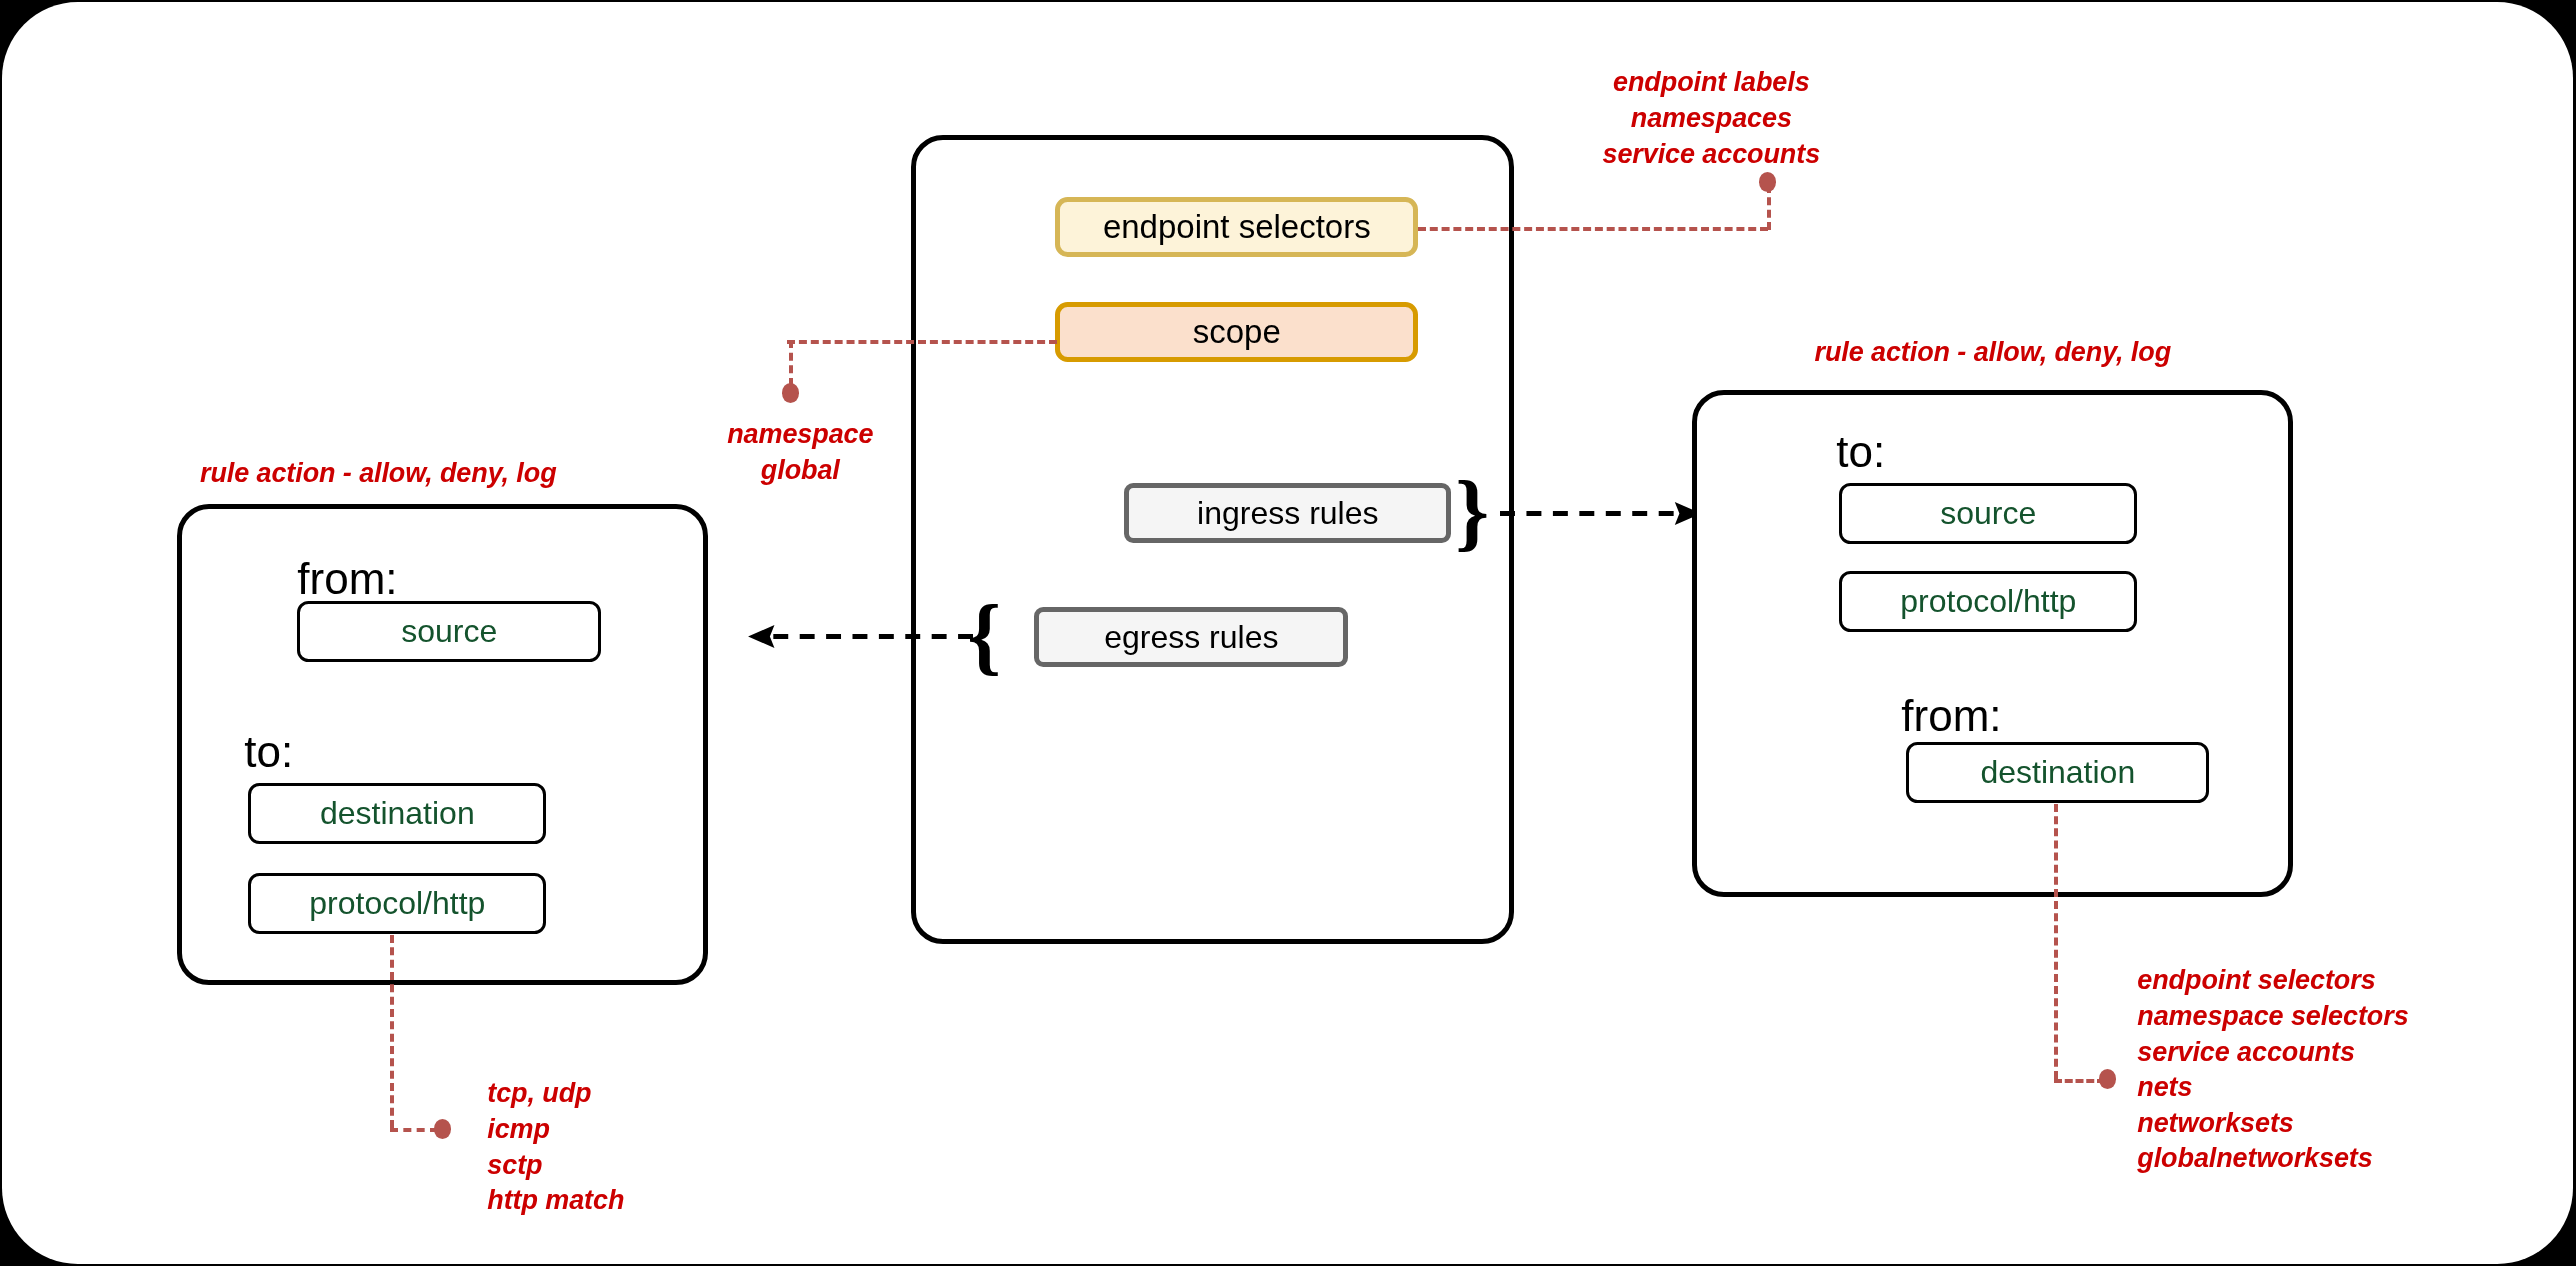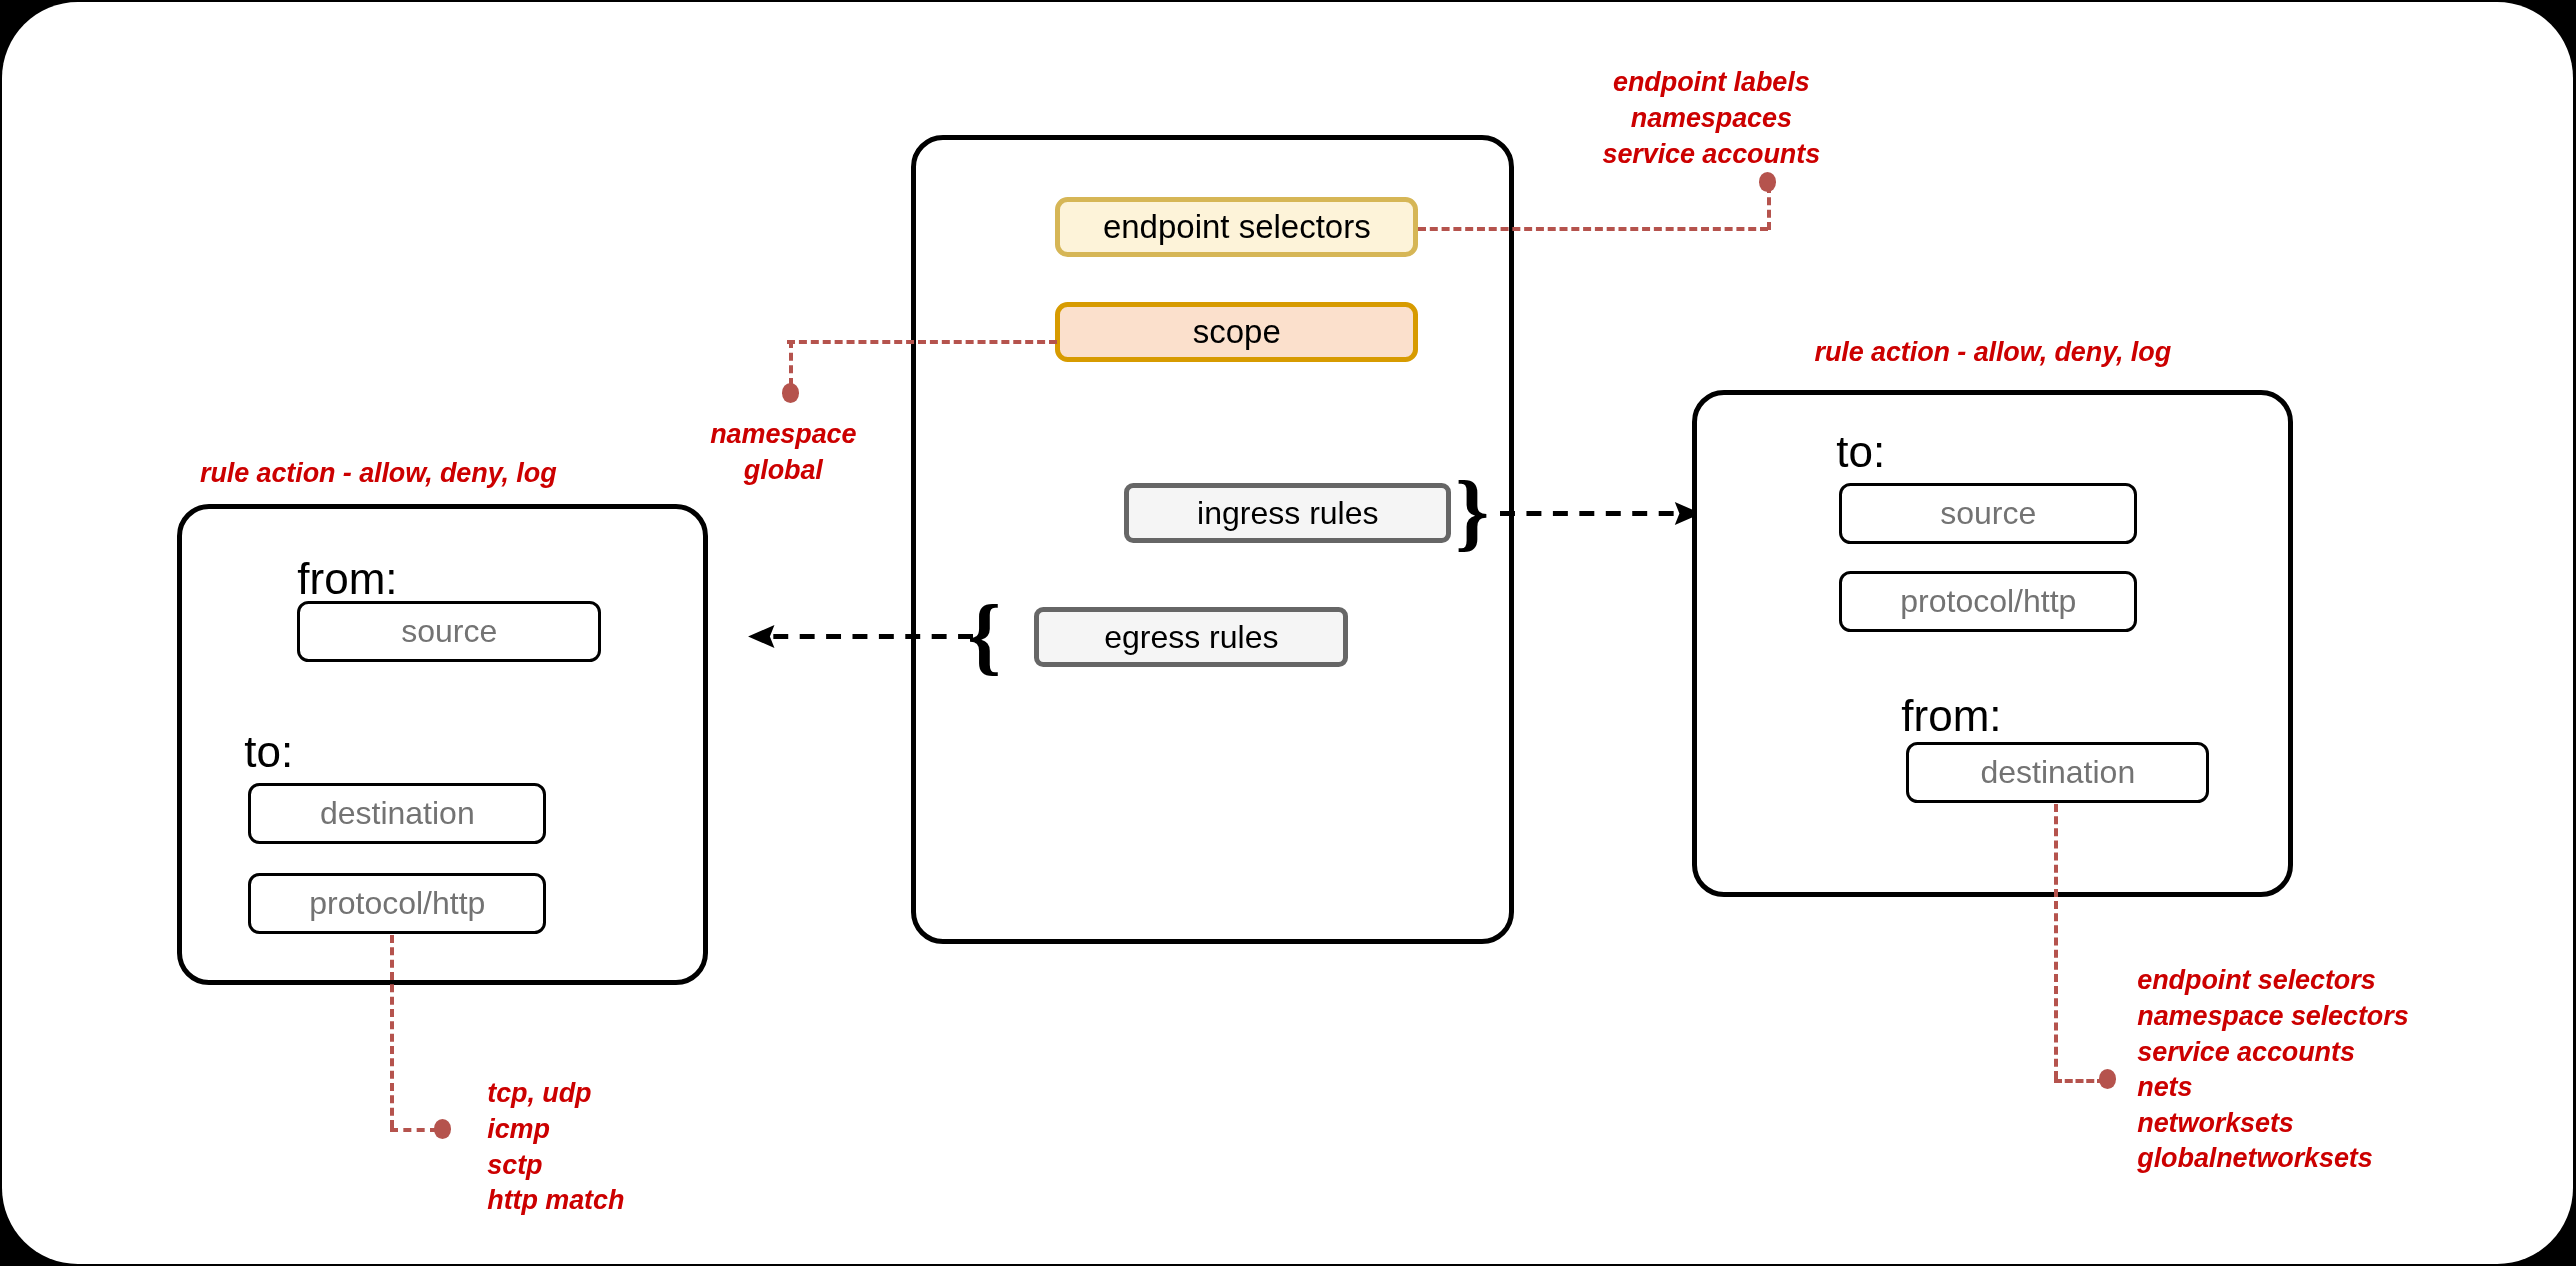--- a/index.html
+++ b/index.html
@@ -41,21 +41,21 @@
     border: 5.2px solid #000000;
     border-radius: 32px;
     background: #ffffff;
   }
 
   
   .pill {
     border: 3.4px solid #000000;
     border-radius: 11.5px;
     background: #ffffff;
-    color: #737373;
+    color: #14532d;
     font-size: 32px;
   }
 
   
   .box-yellow {
     border: 5.2px solid #d6b656;
     border-radius: 12.6px;
     background: #fdf3d9;
     color: #000000;
     font-size: 33px;
@@ -231,18 +231,18 @@
     <div class="dot" style="left:1757px; top:170px;"></div>
 
     <div class="annot center" style="left:1534px; top:63px; width:350px;">endpoint labels
 namespaces
 service accounts</div>
 
     <div class="dash-h" style="left:785px; top:338px; width:270px;"></div>
     <div class="dash-v" style="left:787px; top:338px; height:46px;"></div>
     <div class="dot" style="left:780px; top:381px;"></div>
 
-    <div class="annot center" style="left:649px; top:415px; width:264px;">namespace
+    <div class="annot center" style="left:666px; top:415px; width:264px;">namespace
 global</div>
 
   </div>
 </div>
 
 
 </body></html>

